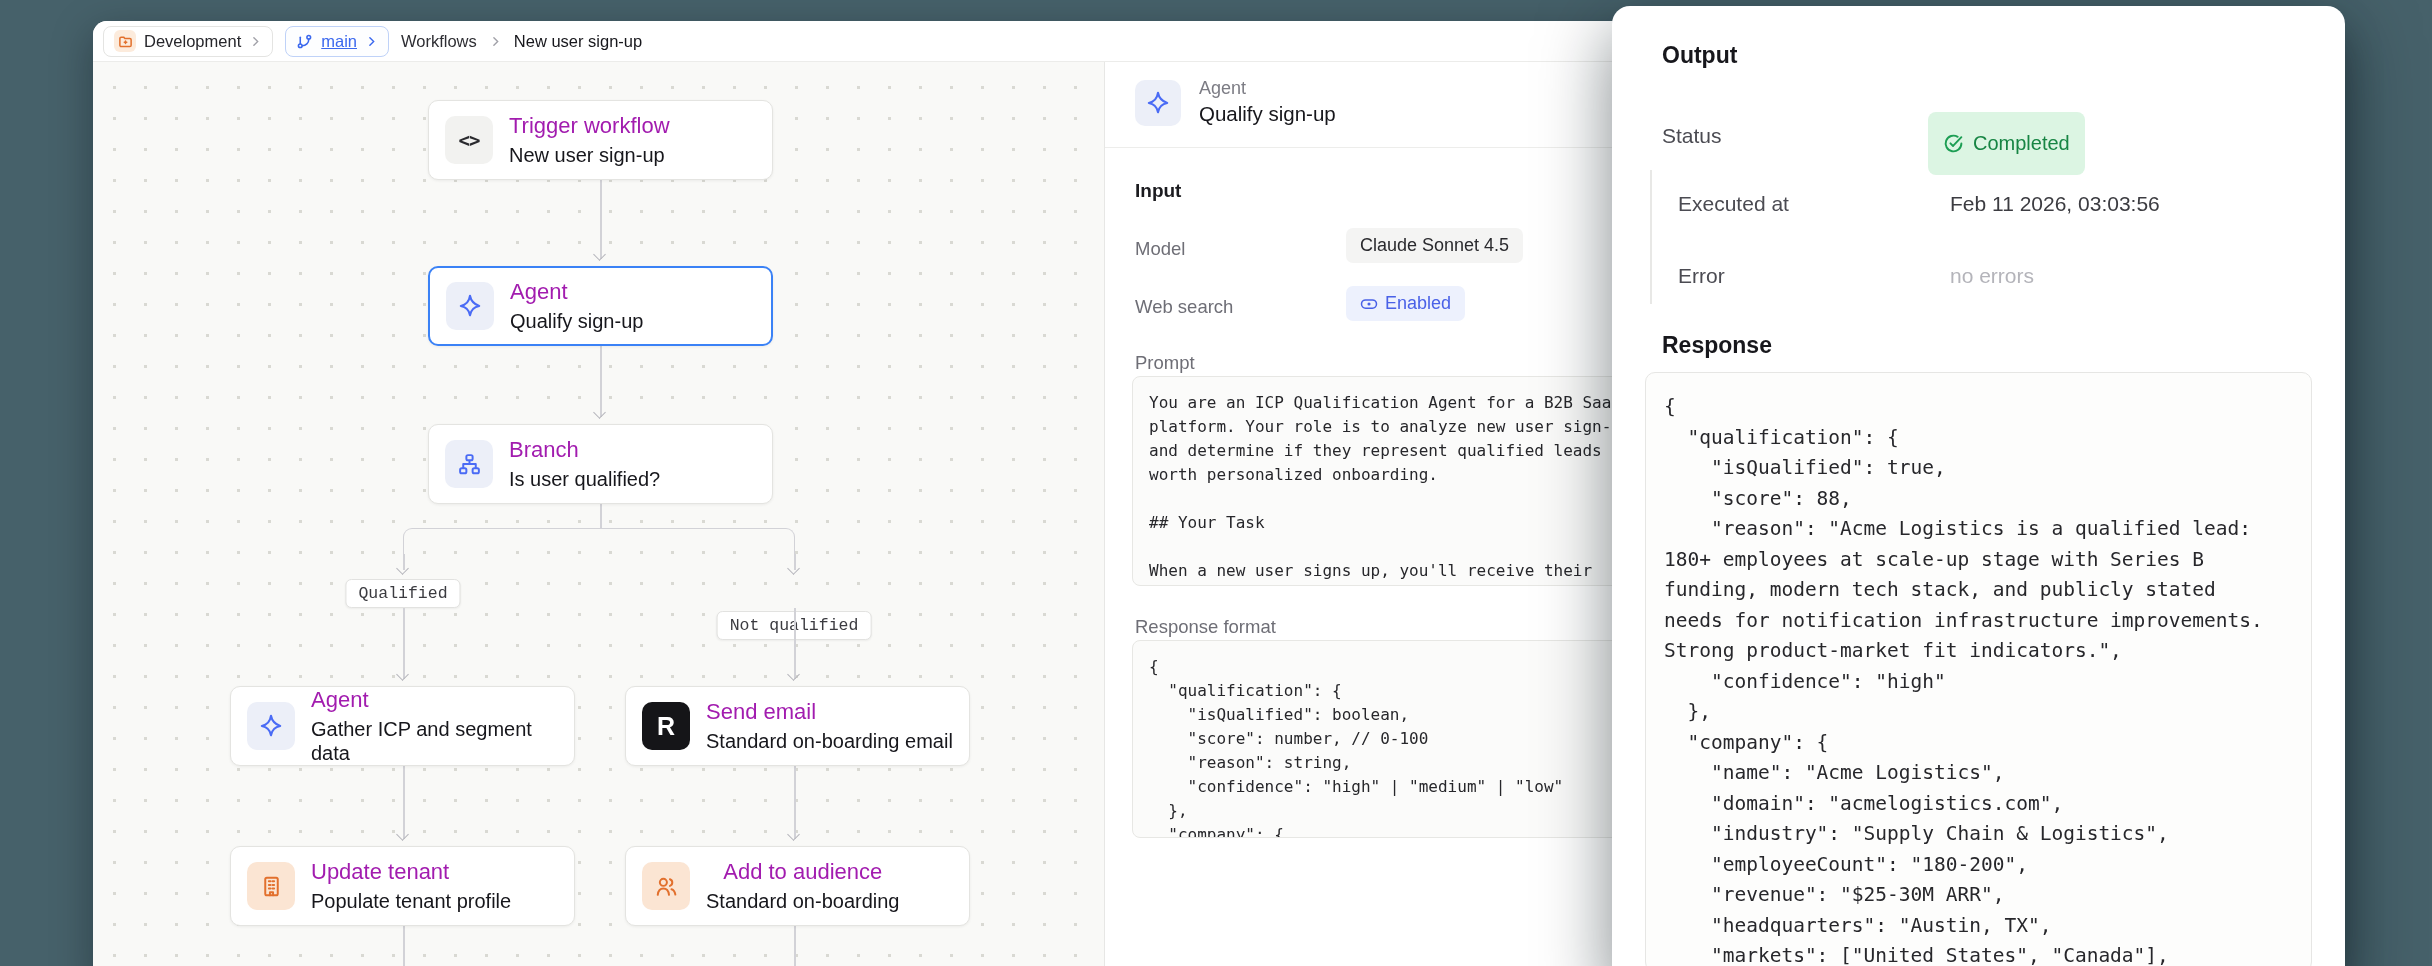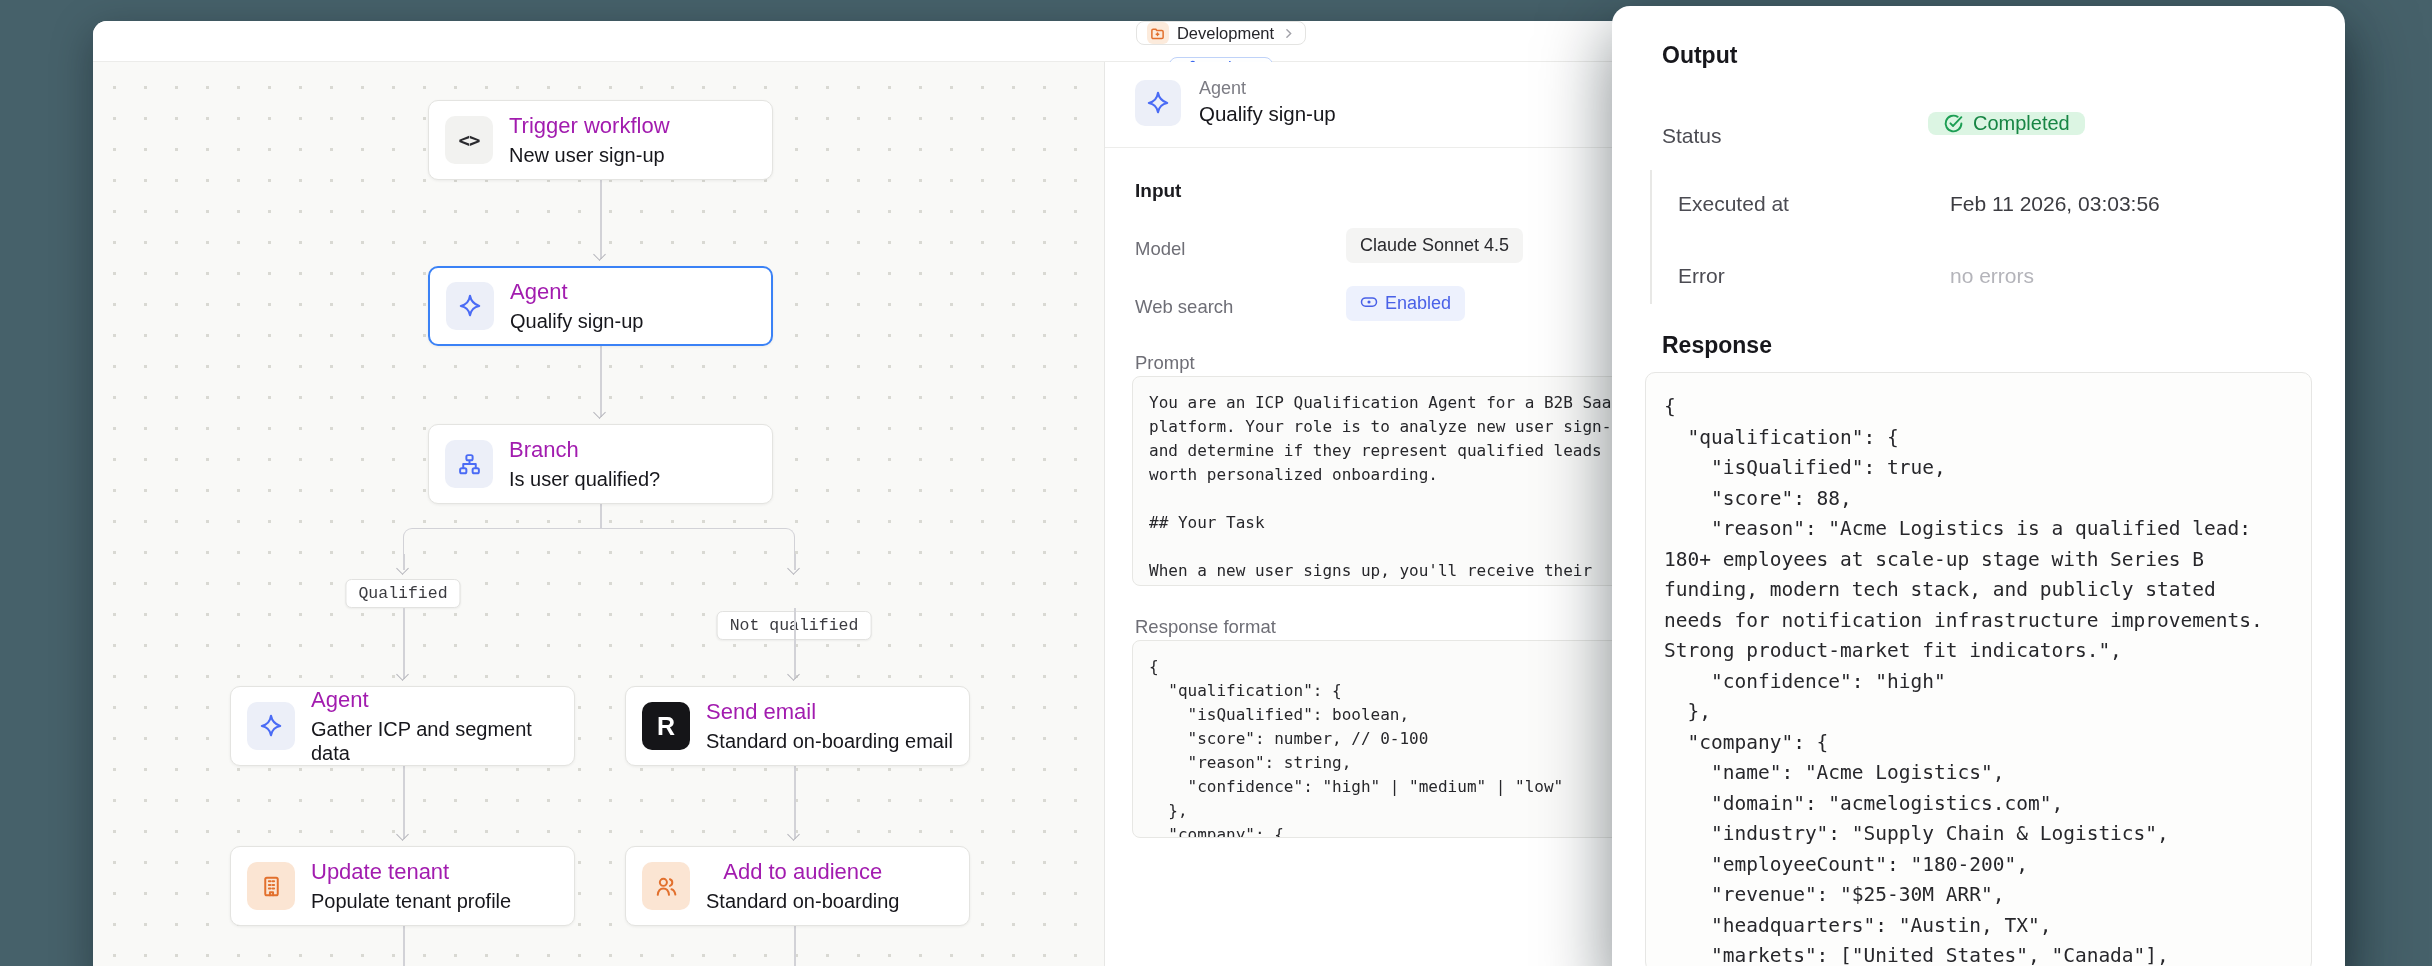--- a/index.html
+++ b/index.html
@@ -6,21 +6,21 @@
   *{box-sizing:border-box;}
   #root{position:relative;width:2432px;height:966px;overflow:hidden;
         font-family:"Liberation Sans",sans-serif;color:#1b1b1f;}
 
   
   .window{position:absolute;left:93px;top:21px;width:2246px;height:960px;
           background:#f9f9f7;border-radius:14px 14px 0 0;
           box-shadow:0 12px 40px rgba(0,10,15,.35);}
   .topbar{position:absolute;left:0;top:0;right:0;height:41px;background:#fff;
           border-bottom:1px solid #ececea;border-radius:14px 14px 0 0;
-          display:flex;align-items:center;gap:12px;padding-left:10px;flex-direction:column;}
+          display:flex;align-items:center;gap:12px;padding-left:10px;}
   .crumb-chip{display:inline-flex;align-items:center;gap:8px;height:31px;padding:0 10px;
           border:1px solid #e4e4e2;border-radius:8px;background:#fff;
           font-size:16.5px;font-weight:500;color:#26262b;}
   .crumb-chip.branch{border-color:#bfd2f8;color:#3b68ee;background:#fdfeff;text-decoration:underline;}
   .chip-iconbox{width:22px;height:22px;border-radius:6px;background:#fcebdc;
           display:flex;align-items:center;justify-content:center;}
   .crumb-text{font-size:16.5px;font-weight:500;color:#2e2e33;}
   .crumb-page{font-size:16.5px;font-weight:500;color:#17171c;}
   .chev{display:flex;align-items:center;}
 
@@ -55,37 +55,37 @@
   
   .detail{position:absolute;left:1104px;top:62px;width:560px;bottom:0;background:#fff;
           border-left:1px solid #e7e7e5;}
   .detail-header{position:absolute;left:0;top:0;width:100%;height:86px;border-bottom:1px solid #ededeb;}
   .dh-icon{position:absolute;left:30px;top:18px;width:46px;height:46px;border-radius:10px;
            background:#eceff8;display:flex;align-items:center;justify-content:center;}
   .dh-type{position:absolute;left:94px;top:16px;font-size:18px;color:#7c7c84;}
   .dh-title{position:absolute;left:94px;top:40px;font-size:20.5px;font-weight:500;color:#17171c;}
   .sec-heading{position:absolute;left:30px;font-size:19px;font-weight:600;color:#1b1b1f;text-align:center;}
   .field-label{position:absolute;left:30px;font-size:18.5px;color:#6e6e76;}
-  .chip{position:absolute;left:241px;display:inline-flex;align-items:flex-start;gap:7px;
+  .chip{position:absolute;left:241px;display:inline-flex;align-items:center;gap:7px;
         padding:7px 14px;border-radius:7px;font-size:18px;}
   .chip.model{background:#f4f4f3;color:#2a2a2e;}
   .chip.enabled{background:#edf1fd;color:#4961e7;font-weight:500;}
   .mini-label{position:absolute;left:30px;font-size:18.5px;color:#6e6e76;}
   .codebox{position:absolute;left:27px;width:520px;background:#fbfbfa;border:1px solid #e7e7e4;
            border-radius:8px;padding:14px 16px;overflow:hidden;
            font-family:"DejaVu Sans Mono",monospace;font-size:16px;line-height:24px;
            color:#27272b;white-space:pre;}
 
   
   .output{position:absolute;left:1612px;top:6px;width:733px;height:980px;background:#fff;
           border-radius:18px;box-shadow:0 24px 70px rgba(5,20,26,.5);}
   .out-title{position:absolute;left:50px;top:36px;font-size:23px;font-weight:600;color:#17171c;}
   .out-label{position:absolute;left:50px;font-size:21px;color:#4b4b52;}
   .status-badge{position:absolute;left:316px;top:106px;display:inline-flex;align-items:center;gap:9px;
-          padding:0 15px;border-radius:8px;background:#dcf5e3;color:#178544;
+          padding:20px 15px;border-radius:8px;background:#dcf5e3;color:#178544;
           font-size:20px;font-weight:500;}
   .exec-group-border{position:absolute;left:38px;top:164px;width:2px;height:134px;background:#e8e8e6;}
   .out-sublabel{position:absolute;left:66px;font-size:21px;color:#4b4b52;}
   .out-value{position:absolute;left:338px;font-size:21px;color:#3c3c41;}
   .out-value.muted{color:#b4b4ba;}
   .response-box{position:absolute;left:33px;top:366px;width:667px;height:600px;
           background:#fdfdfc;border:1px solid #e6e6e4;border-radius:10px;padding:19px 18px;
           overflow:hidden;font-family:"DejaVu Sans Mono",monospace;font-size:19.5px;
           line-height:30.5px;color:#27272b;white-space:pre;}
   svg{display:block;}

